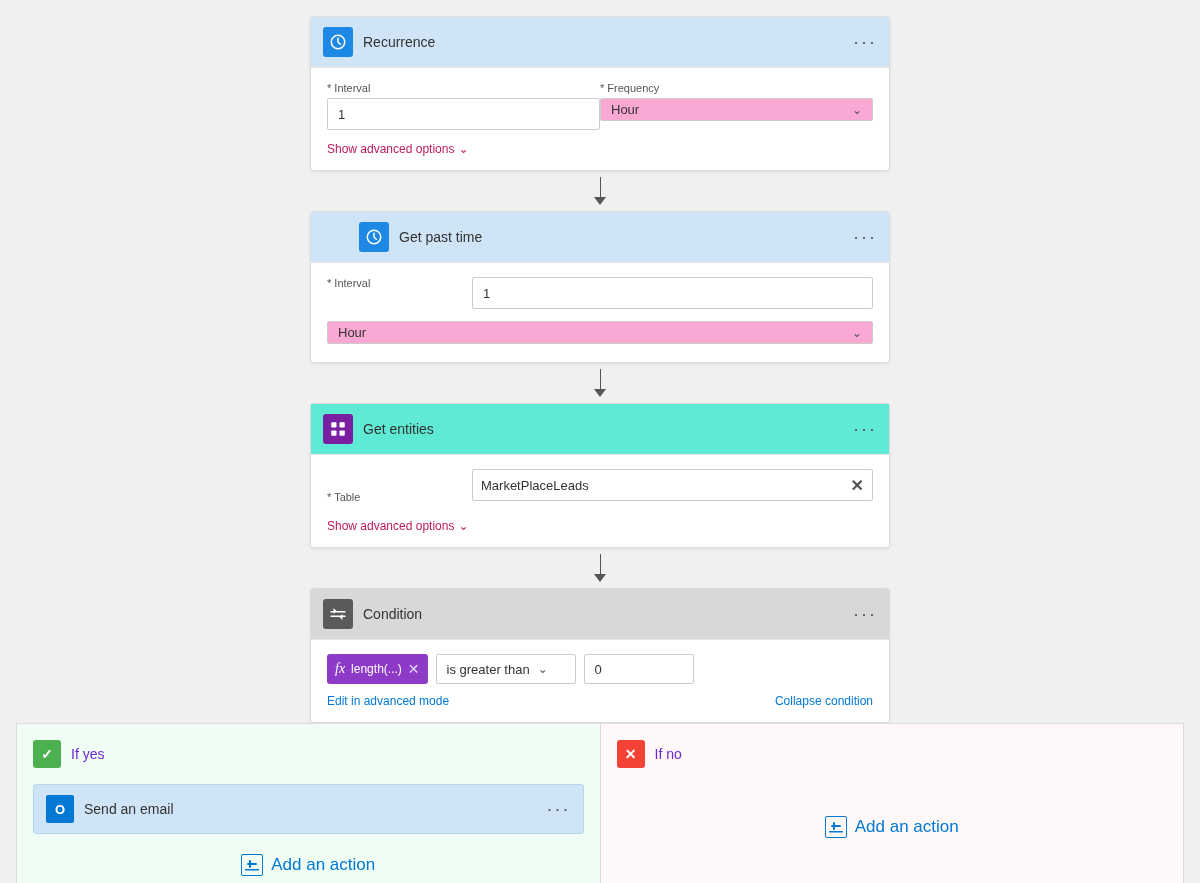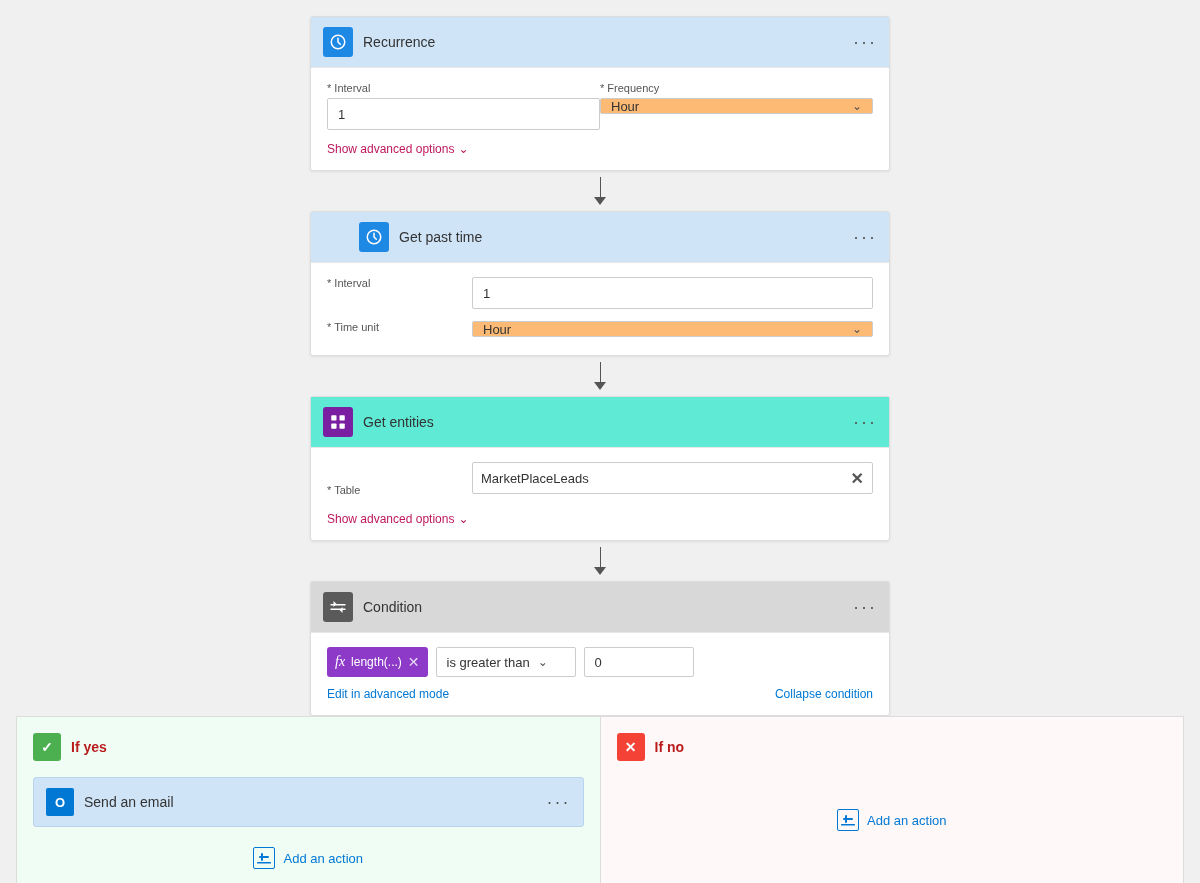--- a/index.html
+++ b/index.html
@@ -103,22 +103,22 @@
       outline: none;
       height: 32px;
     }
 
     .form-select {
       border: 1px solid #ccc;
       border-radius: 2px;
       padding: 6px 10px;
       font-size: 13px;
       color: #333;
-      background: #fdba74;
-      height: 16px;
+      background: #f9a8d4;
+      height: 23px;
       display: flex;
       align-items: center;
       justify-content: space-between;
       cursor: pointer;
     }
 
     .form-select-text { flex: 1; }
 
     .chevron { font-size: 12px; color: #555; }
 
@@ -289,22 +289,22 @@
       font-size: 14px;
       color: #fff;
       font-weight: bold;
     }
 
     .branch-icon-yes { background: #4caf50; }
     .branch-icon-no { background: #f44336; }
 
     .branch-label {
       font-size: 14px;
-      color: #b91c1c;
-      font-weight: 700;
+      color: #6d28d9;
+      font-weight: 400;
     }
 
     
     .email-card {
       background: #d0e4f7;
       border: 1px solid #b8d4ee;
       border-radius: 3px;
       margin-bottom: 12px;
     }
 
@@ -329,21 +329,21 @@
       flex-shrink: 0;
     }
 
     
     .add-action-btn {
       display: flex;
       align-items: center;
       justify-content: center;
       gap: 8px;
       color: #0078d4;
-      font-size: 13px;
+      font-size: 17px;
       cursor: pointer;
       padding: 8px;
       margin: 8px auto;
     }
 
     .add-action-icon {
       width: 22px;
       height: 22px;
       border: 1.5px solid #0078d4;
       border-radius: 2px;
@@ -418,23 +418,20 @@
       <div class="card-body">
         <div class="form-row">
           <div class="form-group" style="width:145px;flex:none;">
             <div class="form-label">* Interval</div>
           </div>
           <div class="form-group">
             <input class="form-input" type="text" value="1" style="">
           </div>
         </div>
         <div class="form-row" style="margin-bottom:4px;">
-          <div class="form-group" style="width:145px;flex:none;">
-            <div class="form-label">* Time unit</div>
-          </div>
           <div class="form-group">
             <div class="form-select">
               <span class="form-select-text">Hour</span>
               <span class="chevron">⌄</span>
             </div>
           </div>
         </div>
       </div>
     </div>
 

